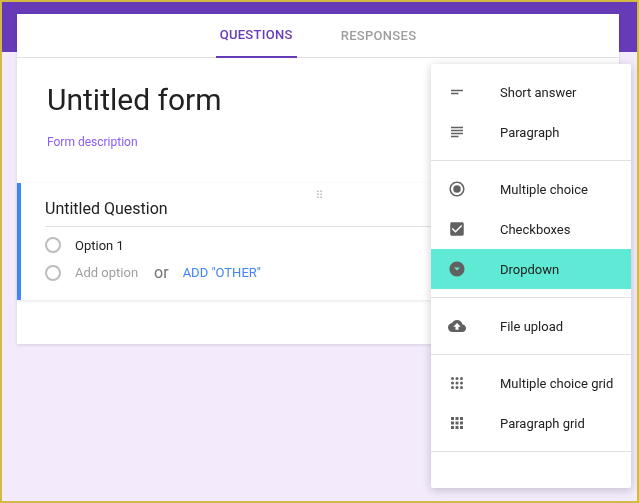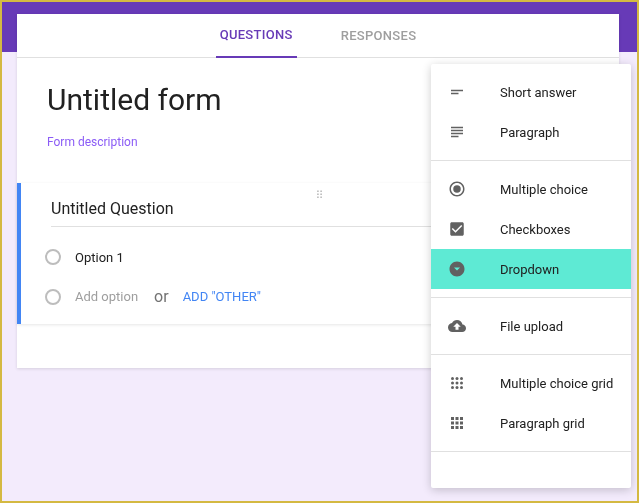--- a/index.html
+++ b/index.html
@@ -8,25 +8,25 @@
 .purple-bar { position:absolute; top:0; left:0; right:0; height:52px; background:#673ab7; }
 .white-card { position:absolute; top:14px; left:17px; right:20px; background:#fff; box-shadow:0 1px 3px rgba(0,0,0,0.12); }
 .tabs { display:flex; justify-content:center; gap:40px; height:44px; align-items:center; border-bottom:1px solid #e0e0e0; }
 .tab { font-size:13px; font-weight:500; color:#9e9e9e; letter-spacing:0.3px; cursor:pointer; padding:0 4px; height:44px; display:flex; align-items:center; }
 .tab.active { color:#673ab7; border-bottom:2px solid #673ab7; }
 .form-header { padding:24px 30px 20px; }
 .form-title { font-size:30px; font-weight:400; color:#212121; margin-bottom:18px; }
 .form-desc { font-size:12px; color:#8b5cf6; }
 .question-card { margin-top:14px; background:#fff; border-left:4px solid #4285f4; padding:16px 24px 18px; position:relative; box-shadow:0 1px 3px rgba(0,0,0,0.1); }
 .drag-dots { position:absolute; top:6px; left:50%; transform:translateX(-50%); color:#bdbdbd; font-size:11px; letter-spacing:1px; }
-.q-row { display:flex; align-items:flex-start; gap:24px;margin-left:6px; }
+.q-row { display:flex; align-items:flex-start; gap:24px; }
 .q-title { flex:1; font-size:16px; color:#212121; border-bottom:1px solid #e0e0e0; padding-bottom:8px; }
 .thumb { width:22px; height:22px; background:#bdbdbd; border-radius:2px; display:flex; align-items:center; justify-content:center; }
 .thumb svg { width:14px; height:14px; fill:#fff; }
-.opt-row { display:flex; align-items:center; gap:14px; margin-top:22px;text-align:center; }
+.opt-row { display:flex; align-items:center; gap:14px; margin-top:10px;text-align:center; }
 .radio-empty { width:16px; height:16px; border:2px solid #bdbdbd; border-radius:50%; flex-shrink:0; }
 .opt-text { font-size:13px; color:#212121; }
 .opt-text.faded { color:#9e9e9e; }
 .add-other { color:#4285f4; cursor:pointer; }
 .or-text { color:#737373; margin-left:2px; }
 .card-footer { display:flex; justify-content:flex-end; gap:14px; padding:12px 24px 10px; }
 .footer-icon { width:22px; height:22px; display:flex; align-items:center; justify-content:center; cursor:pointer; }
 .footer-icon svg { width:20px; height:20px; fill:#757575; }
 
 .dropdown-menu { position:absolute; top:64px; right:8px; width:200px; background:#fff; box-shadow:0 2px 10px rgba(0,0,0,0.2); border-radius:2px; z-index:50; padding:8px 0; }

